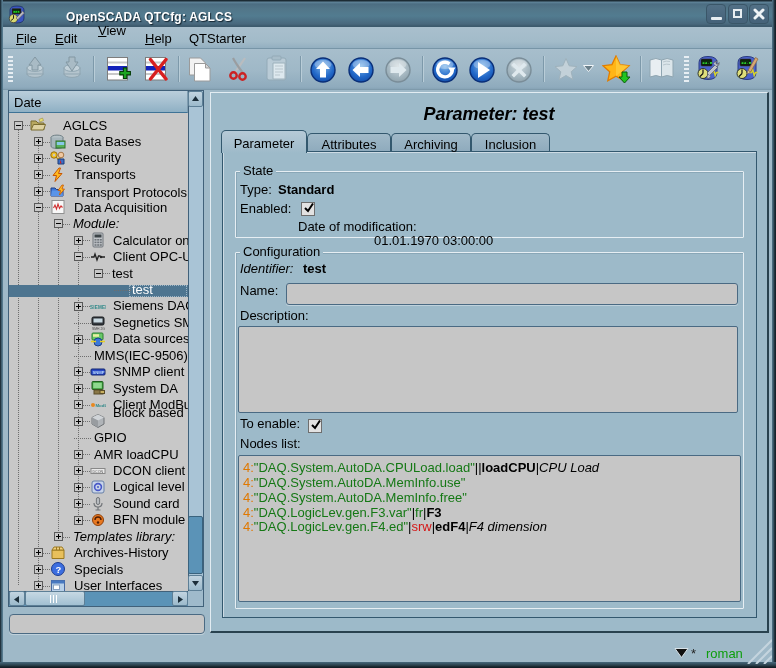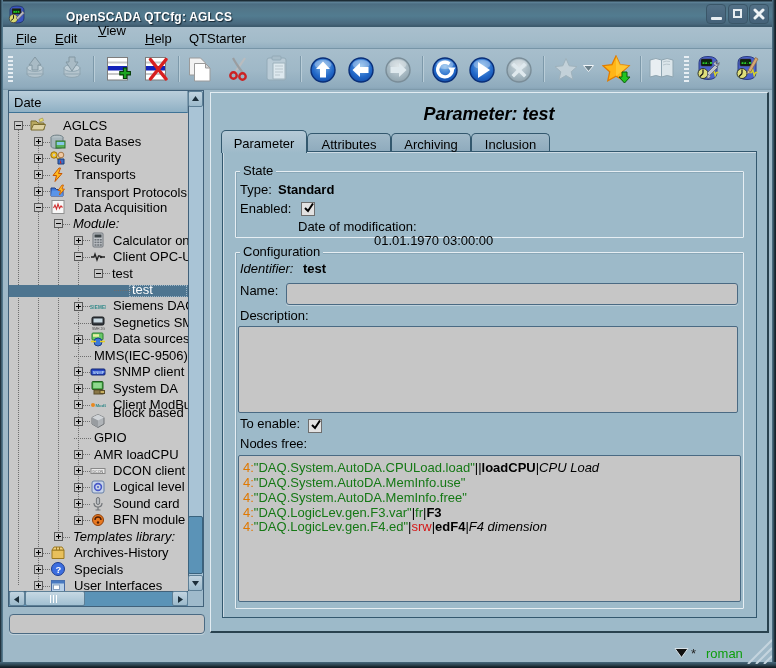--- a/index.html
+++ b/index.html
@@ -565,21 +565,21 @@
 <div class="ab txt" style="left:240px;top:283px;">Name:</div>
 <div class="ab" style="left:286px;top:283px;width:452px;height:22px;background:#c6c6c6;border:1px solid #4a6a83;border-radius:3px;box-shadow:0 1px 0 rgba(255,255,255,0.35);"></div>
 <div class="ab txt" style="left:240px;top:308px;">Description:</div>
 <div class="ab" style="left:238px;top:326px;width:500px;height:87px;background:#c6c6c6;border:1px solid #4a6a83;border-radius:2px;"></div>
 <div class="ab txt" style="left:240px;top:416px;">To enable:</div>
 <div class="ab" style="left:308px;top:419px;width:14px;height:14px;background:#e2e2e2;border:1px solid #6e6e6e;">
     <svg width="14" height="14" style="position:absolute;left:0px;top:-2px">
       <path d="M3 7 L6 10 L11 2.5" fill="none" stroke="#000" stroke-width="2"></path>
     </svg>
   </div>
-<div class="ab txt" style="left:240px;top:436px;">Nodes free:</div>
+<div class="ab txt" style="left:240px;top:436px;">Nodes list:</div>
 <div class="ab" style="left:238px;top:455px;width:503px;height:147px;background:#c6c6c6;border:1px solid #4a6a83;border-radius:2px;"></div>
 <style>o{color:#e07800;font-style:normal}g{color:#157815}r{color:#d41616}.nl b{font-weight:bold}.nl i{}</style>
 <div class="ab txt nl" style="left:243px;top:460.2px;"><o>4:</o><g>"DAQ.System.AutoDA.CPULoad.load"</g>||<b>loadCPU</b>|<i>CPU Load</i></div>
 <div class="ab txt nl" style="left:243px;top:475.0px;"><o>4:</o><g>"DAQ.System.AutoDA.MemInfo.use"</g></div>
 <div class="ab txt nl" style="left:243px;top:489.8px;"><o>4:</o><g>"DAQ.System.AutoDA.MemInfo.free"</g></div>
 <div class="ab txt nl" style="left:243px;top:504.6px;"><o>4:</o><g>"DAQ.LogicLev.gen.F3.var"</g>|<g>fr</g>|<b>F3</b></div>
 <div class="ab txt nl" style="left:243px;top:519.4px;"><o>4:</o><g>"DAQ.LogicLev.gen.F4.ed"</g>|<r>srw</r>|<b>edF4</b>|<i>F4 dimension</i></div>
 <div class="ab" style="left:3px;top:637px;width:769px;height:25px;background:#9fb9c8;"></div>
 <svg class="ab" style="left:674px;top:647px" width="15" height="12">
     <path d="M1 1.5 L14 1.5 L7.5 10.5 Z" fill="#111" stroke="#d8e2e8" stroke-width="1"></path>

